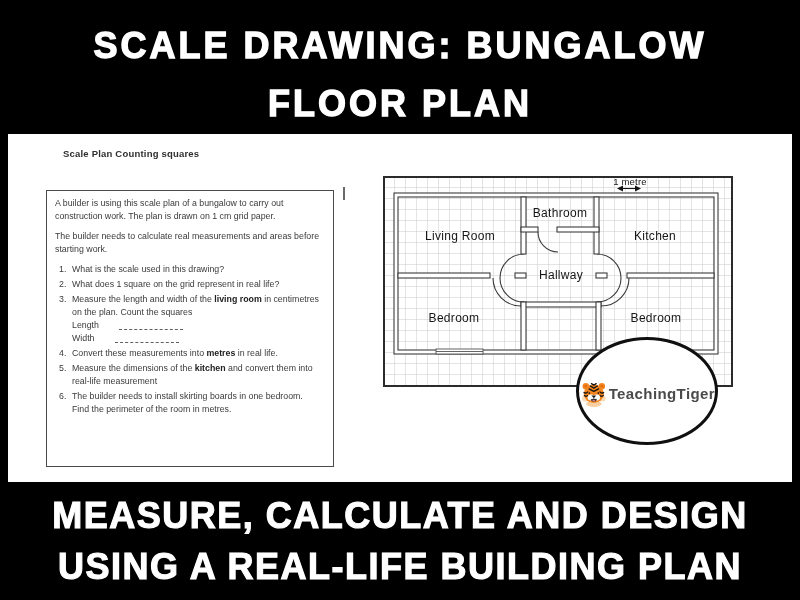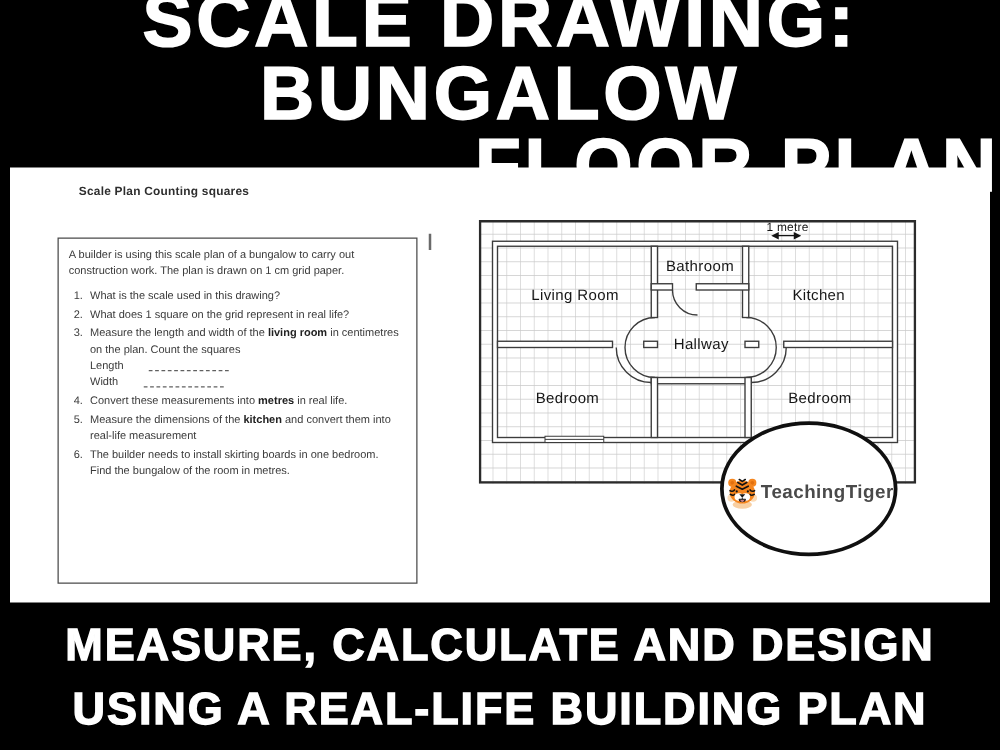--- a/index.html
+++ b/index.html
@@ -2,21 +2,21 @@
 <html><head>
 <meta charset="utf-8">
 <style>
   html,body{margin:0;padding:0;background:#000;}
   .stage{position:relative;width:800px;height:600px;background:#000;overflow:hidden;
          font-family:"Liberation Sans",sans-serif;}
   
   .banner{position:absolute;left:0;width:800px;display:flex;flex-direction:column;
           align-items:center;justify-content:center;color:#fff;font-weight:900;
           text-align:center;}
-  .banner.top{top:0;height:150px;font-size:60px;letter-spacing:3px;line-height:58px;align-items:flex-end;
+  .banner.top{top:0;height:150px;font-size:36px;letter-spacing:3px;line-height:58px;
               -webkit-text-stroke:1.3px #fff;}
   .banner.bottom{top:482px;height:118px;font-size:36px;letter-spacing:1.5px;
                  line-height:51px;border-radius:24px;-webkit-text-stroke:1.1px #fff;}
   
   .panel{position:absolute;left:8px;top:134px;width:784px;height:348px;background:#fff;}
   
   .ws-title{position:absolute;left:55px;top:14px;font-size:9.5px;font-weight:bold;
             color:#2e2e2e;letter-spacing:.2px;}
   .cursor{position:absolute;left:335px;top:53px;width:2px;height:13px;background:#6a6a6a;}
   .ws-box{position:absolute;left:38px;top:56px;width:288px;height:277px;
@@ -51,20 +51,21 @@
     <div>FLOOR PLAN</div>
   </header>
 
   <section class="panel">
 
     <div class="ws-title">Scale Plan Counting squares</div>
     <div class="cursor"></div>
 
     <div class="ws-box">
       <p>A builder is using this scale plan of a bungalow to carry out construction work. The plan is drawn on 1 cm grid paper.</p>
+      <p>The builder needs to calculate real measurements and areas before starting work.</p>
 
       <div class="q">
         <span class="qn">1.</span>
         <span class="qt">
           <span>What is the scale used in this drawing?</span><b></b><span></span>
           <span class="blank"></span>
         </span>
       </div>
 
       <div class="q">
@@ -104,21 +105,21 @@
           <span>Measure the dimensions of the </span><b>kitchen</b><span> and convert them into real-life measurement</span>
           <span class="blank"></span>
         </span>
       </div>
 
       <div class="q">
         <span class="qn">6.</span>
         <span class="qt">
           <span>The builder needs to install skirting boards in one bedroom.</span>
           <span class="gap"></span>
-          <span style="display:block">Find the bungalow of the room in metres.</span>
+          <span style="display:block">Find the perimeter of the room in metres.</span>
           <span class="gap"></span>
           <span class="blank"></span>
         </span>
       </div>
     </div>
 
     <svg class="plan" width="350" height="211" viewBox="0 0 350 211">
       <defs>
         <pattern id="grid" width="11" height="11" patternUnits="userSpaceOnUse">
           <path d="M11 0H0V11" fill="none" stroke="#c9c9c9" stroke-width="1"></path>

